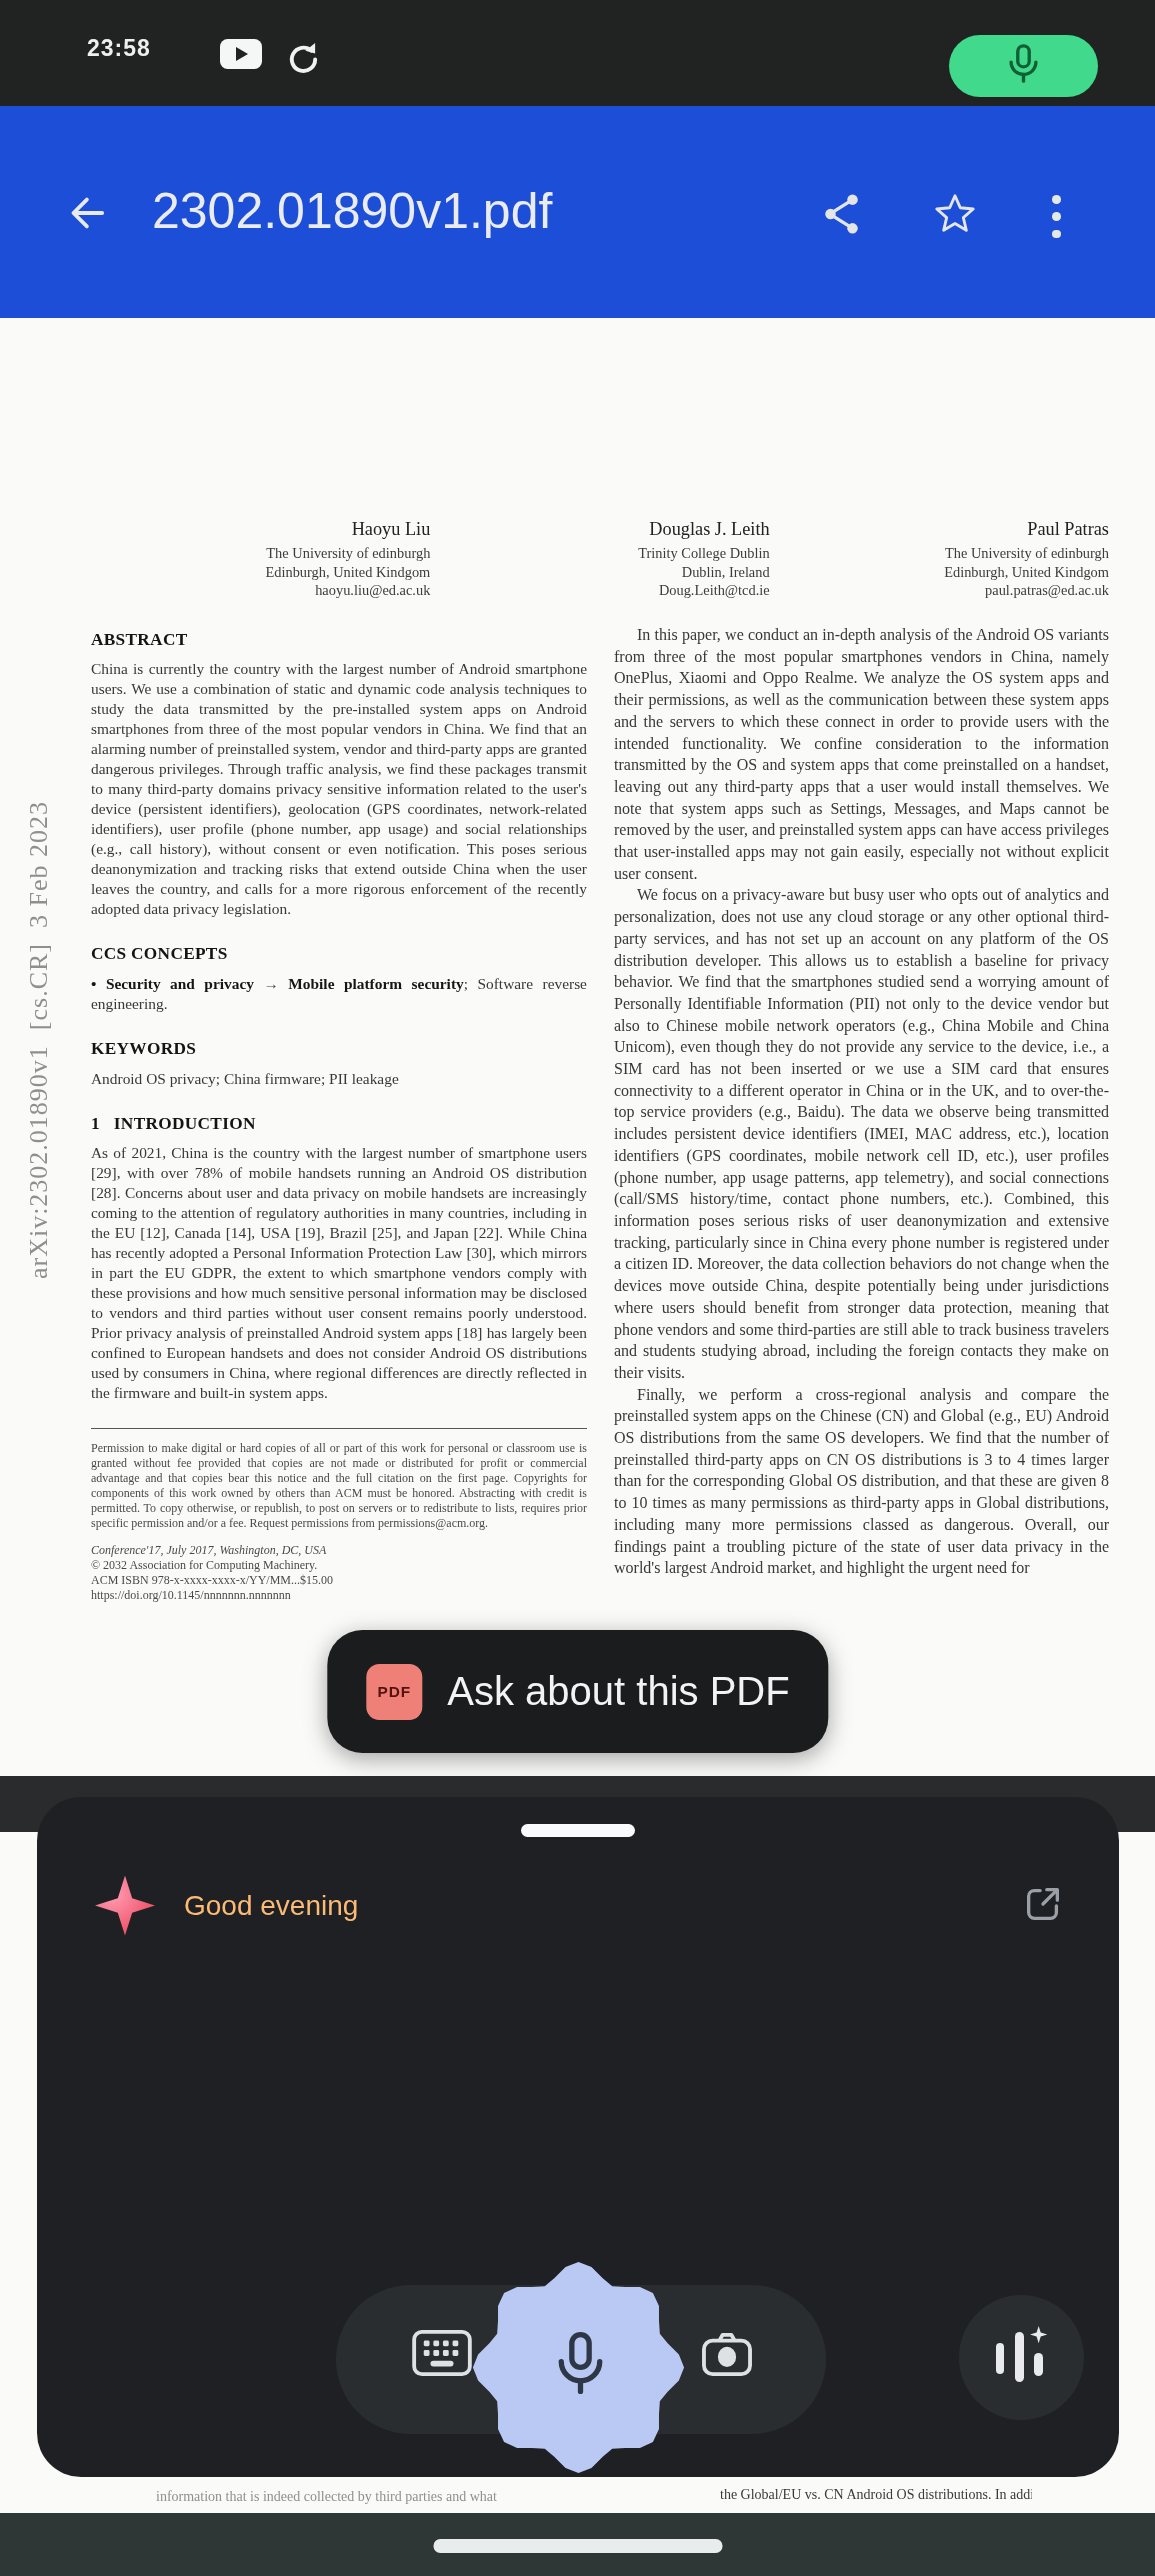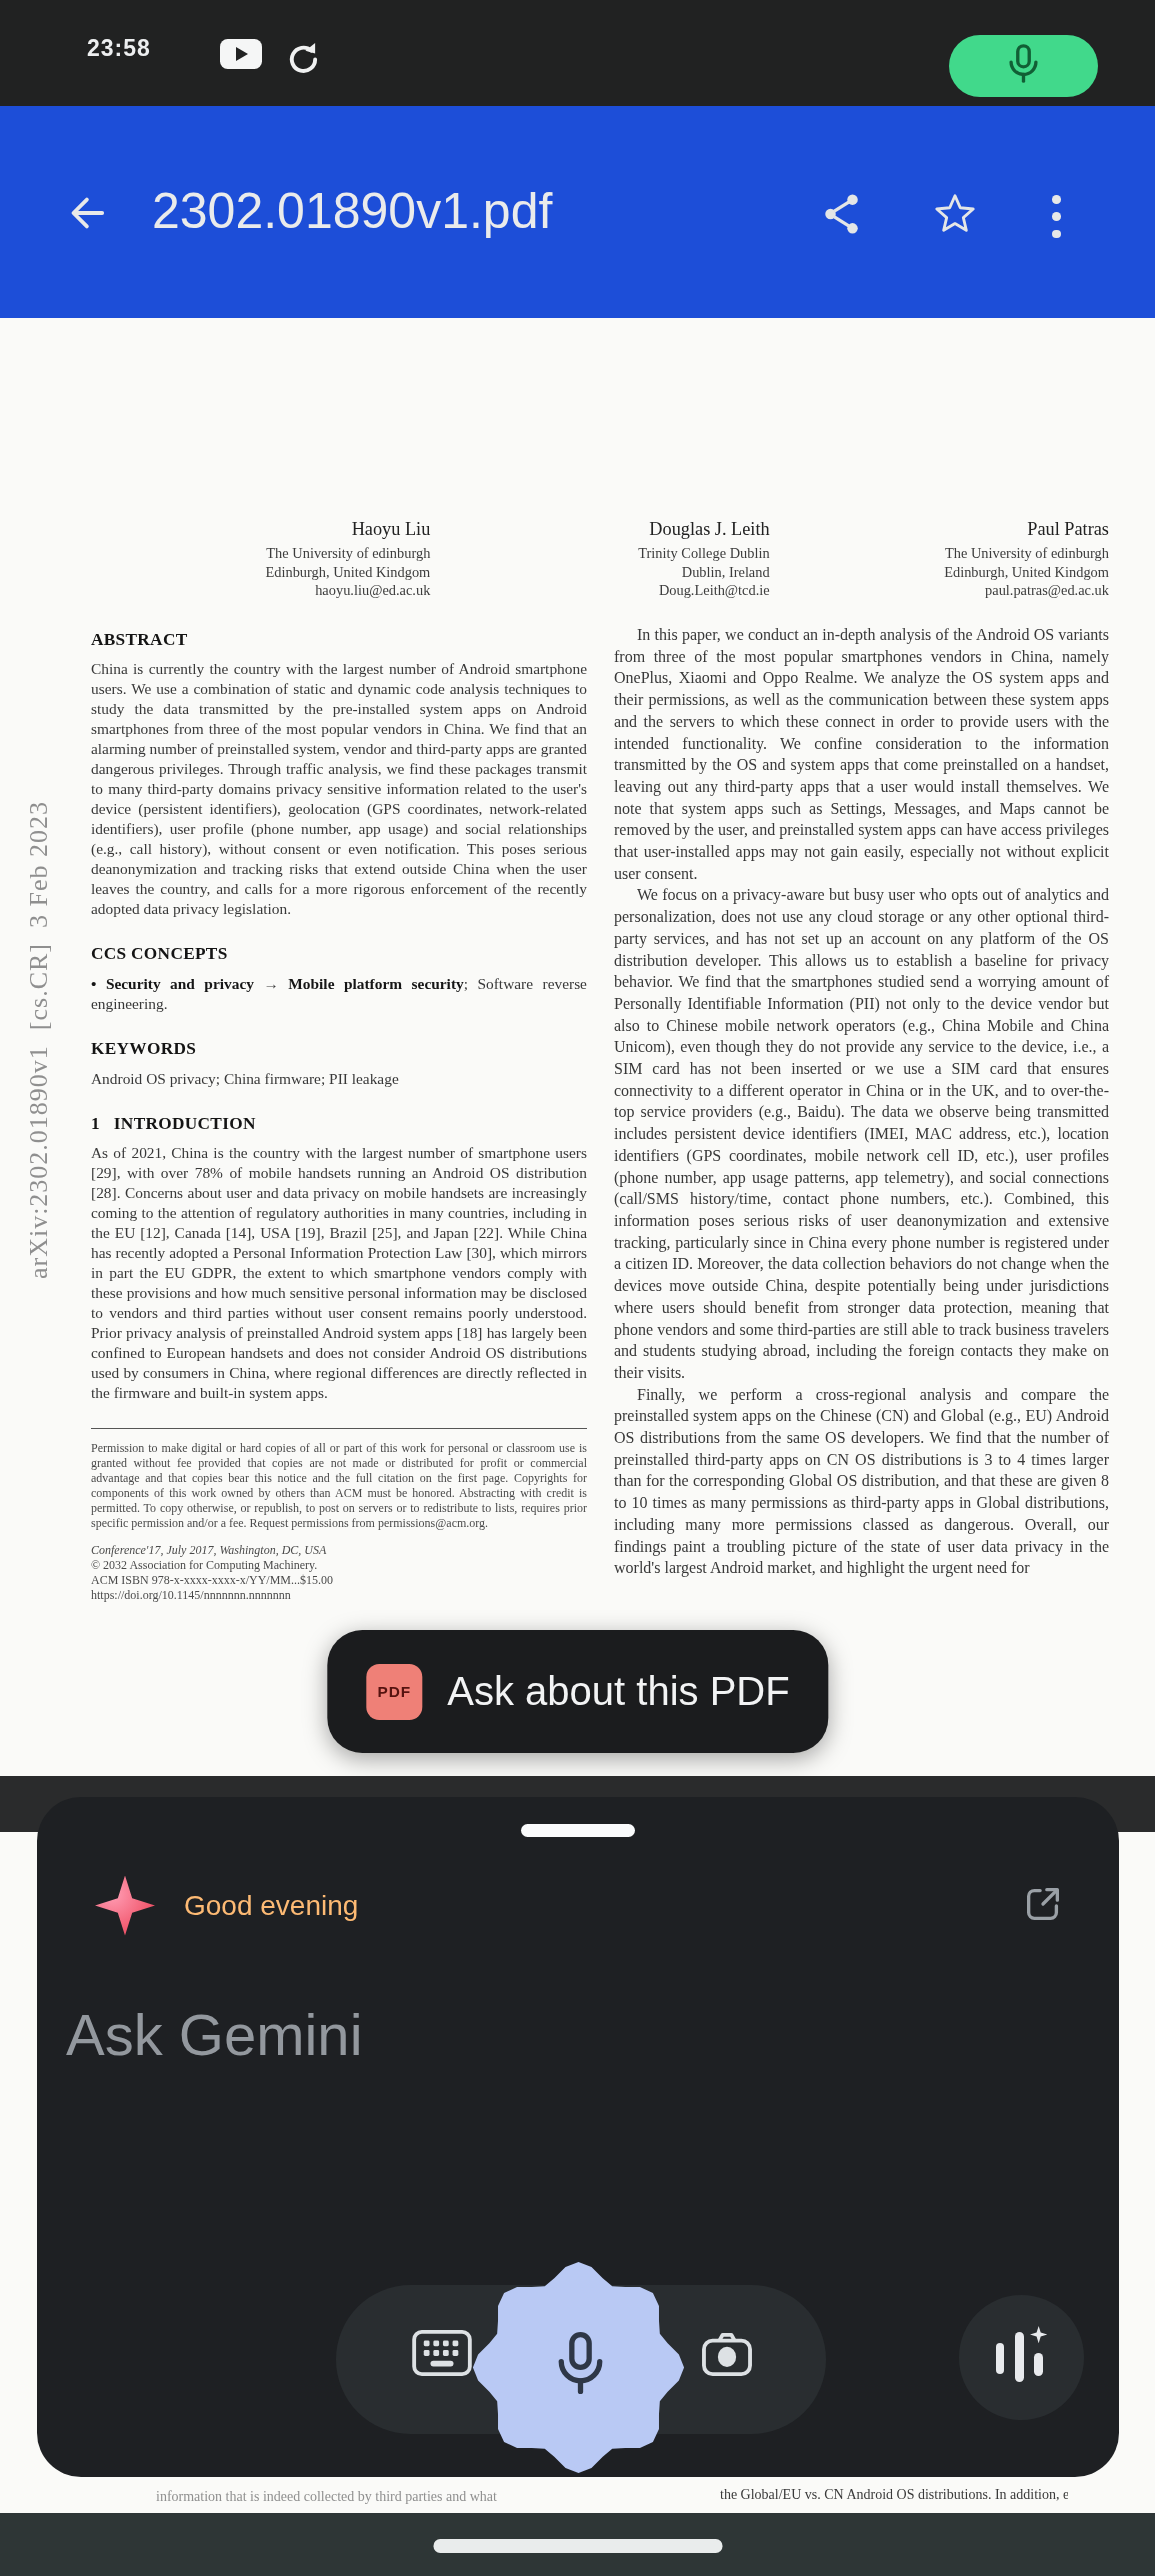--- a/index.html
+++ b/index.html
@@ -40,21 +40,21 @@
   .h1{font-family:"Liberation Serif",serif;font-weight:700;color:#141414;font-size:17.3px;
       margin:25px 0 9.6px 0;text-align:left;letter-spacing:0.3px;}
   .h1:first-child{margin-top:5.8px;}
   .para{margin:0;}
   .indent{text-indent:23px;}
   .ccs b{color:#161616;}
   .rule{border:none;border-top:1.4px solid #555;margin:25px 0 9.6px 0;}
   .fnote{font-size:12px;line-height:15px;color:#4a4a4a;text-align:justify;}
   .fnline{font-size:12px;line-height:15px;color:#4a4a4a;}
   .fnconf{font-style:italic;}
-  .sliver{position:absolute;left:0;top:2167px;width:1032px;height:29px;overflow:hidden;padding-left:36px;}
+  .sliver{position:absolute;left:0;top:2167px;width:1032px;height:29px;overflow:hidden;}
   .slivL{position:absolute;left:156px;top:3.9px;font-size:14px;color:#8f8f8f;filter:blur(0.4px);white-space:nowrap;}
   .slivR{position:absolute;left:720px;top:1.9px;font-size:14px;color:#3a3a3a;white-space:nowrap;}
   
   .chip{position:absolute;left:50%;top:1630px;transform:translateX(-50%);height:123px;
         background:#1b1c1e;border-radius:35px;display:flex;align-items:center;gap:25px;
         padding:0 39px;box-shadow:0 5.8px 23px rgba(0,0,0,.35);}
   .pdfbadge{width:56px;height:56px;border-radius:13px;background:#ef8077;display:flex;
             align-items:center;justify-content:center;font-size:15.4px;font-weight:700;color:#551310;letter-spacing:1px;}
   .chiplabel{color:#f2f3f4;font-size:40px;font-weight:500;white-space:nowrap;}
   
@@ -204,21 +204,20 @@
       <div class="sparkle"></div>
       <div class="greet">Good evening</div>
       <div>
         <svg width="44" height="44" viewBox="0 0 46 46">
             <path d="M20 9 H14 a6 6 0 0 0 -6 6 v17 a6 6 0 0 0 6 6 h17 a6 6 0 0 0 6 -6 v-7" fill="none" stroke="#9aa0a6" stroke-width="3.5" stroke-linecap="round"></path>
             <path d="M27 8 h11 v11" fill="none" stroke="#9aa0a6" stroke-width="3.5" stroke-linecap="round" stroke-linejoin="round"></path>
             <line x1="37" y1="9" x2="23" y2="23" stroke="#9aa0a6" stroke-width="3.5" stroke-linecap="round"></line>
           </svg>
       </div>
     </div>
-    <div class="askgem">Ask Gemini</div>
 
     <div class="ctlpill">
       <div class="kicon">
         <svg width="62" height="48" viewBox="0 0 64 50">
             <rect x="3" y="3" width="58" height="44" rx="8" fill="none" stroke="#dde1e4" stroke-width="4"></rect>
             <rect x="13" y="12" width="6" height="6" rx="1.5" fill="#dde1e4"></rect>
             <rect x="23" y="12" width="6" height="6" rx="1.5" fill="#dde1e4"></rect>
             <rect x="33" y="12" width="6" height="6" rx="1.5" fill="#dde1e4"></rect>
             <rect x="43" y="12" width="6" height="6" rx="1.5" fill="#dde1e4"></rect>
             <rect x="13" y="22" width="6" height="6" rx="1.5" fill="#dde1e4"></rect>

